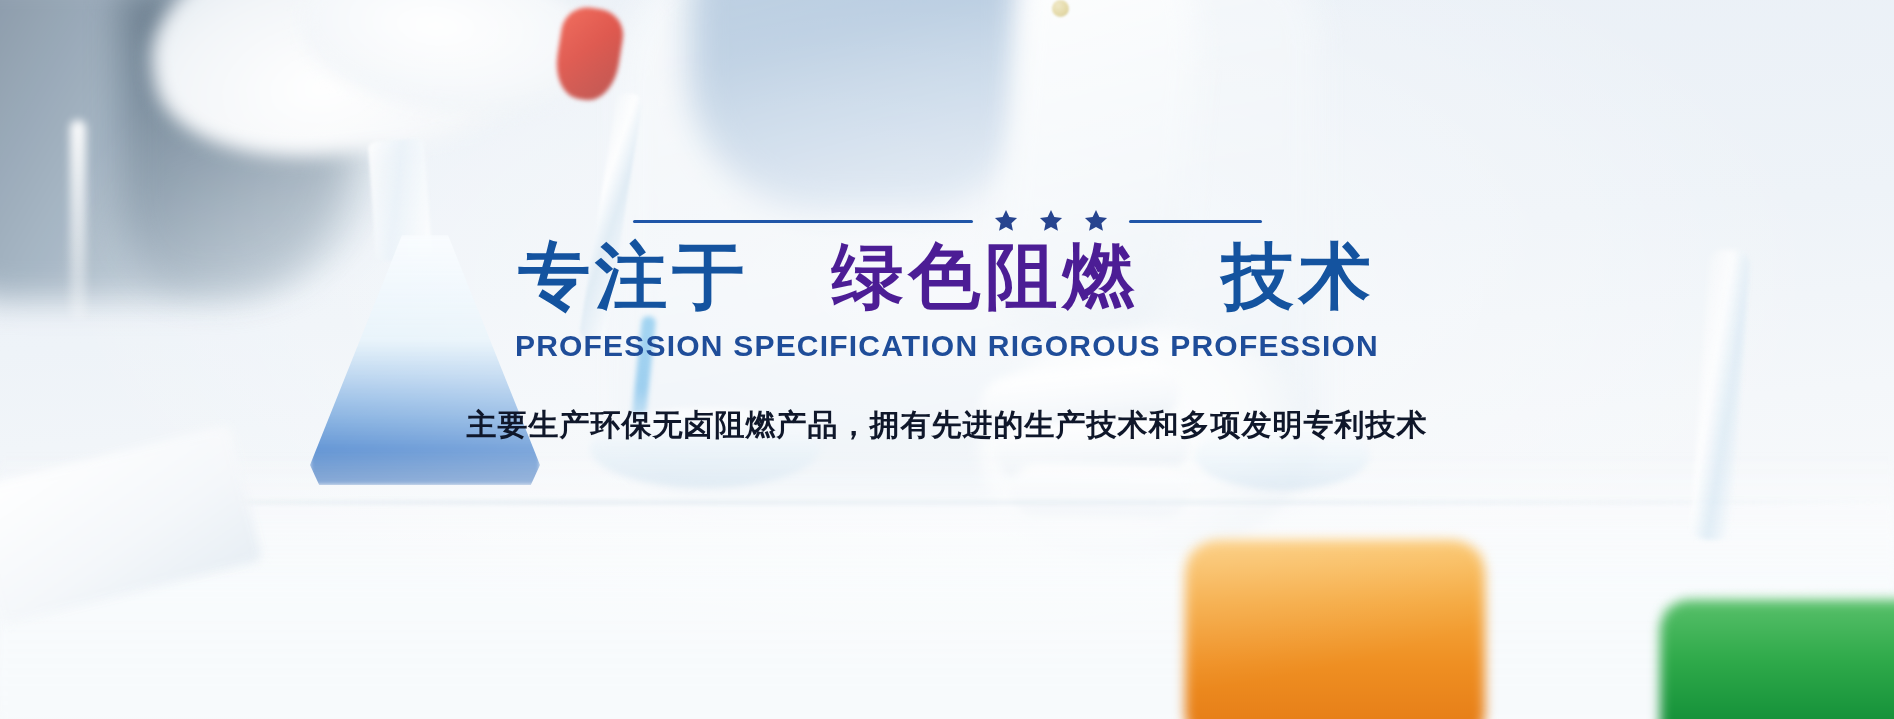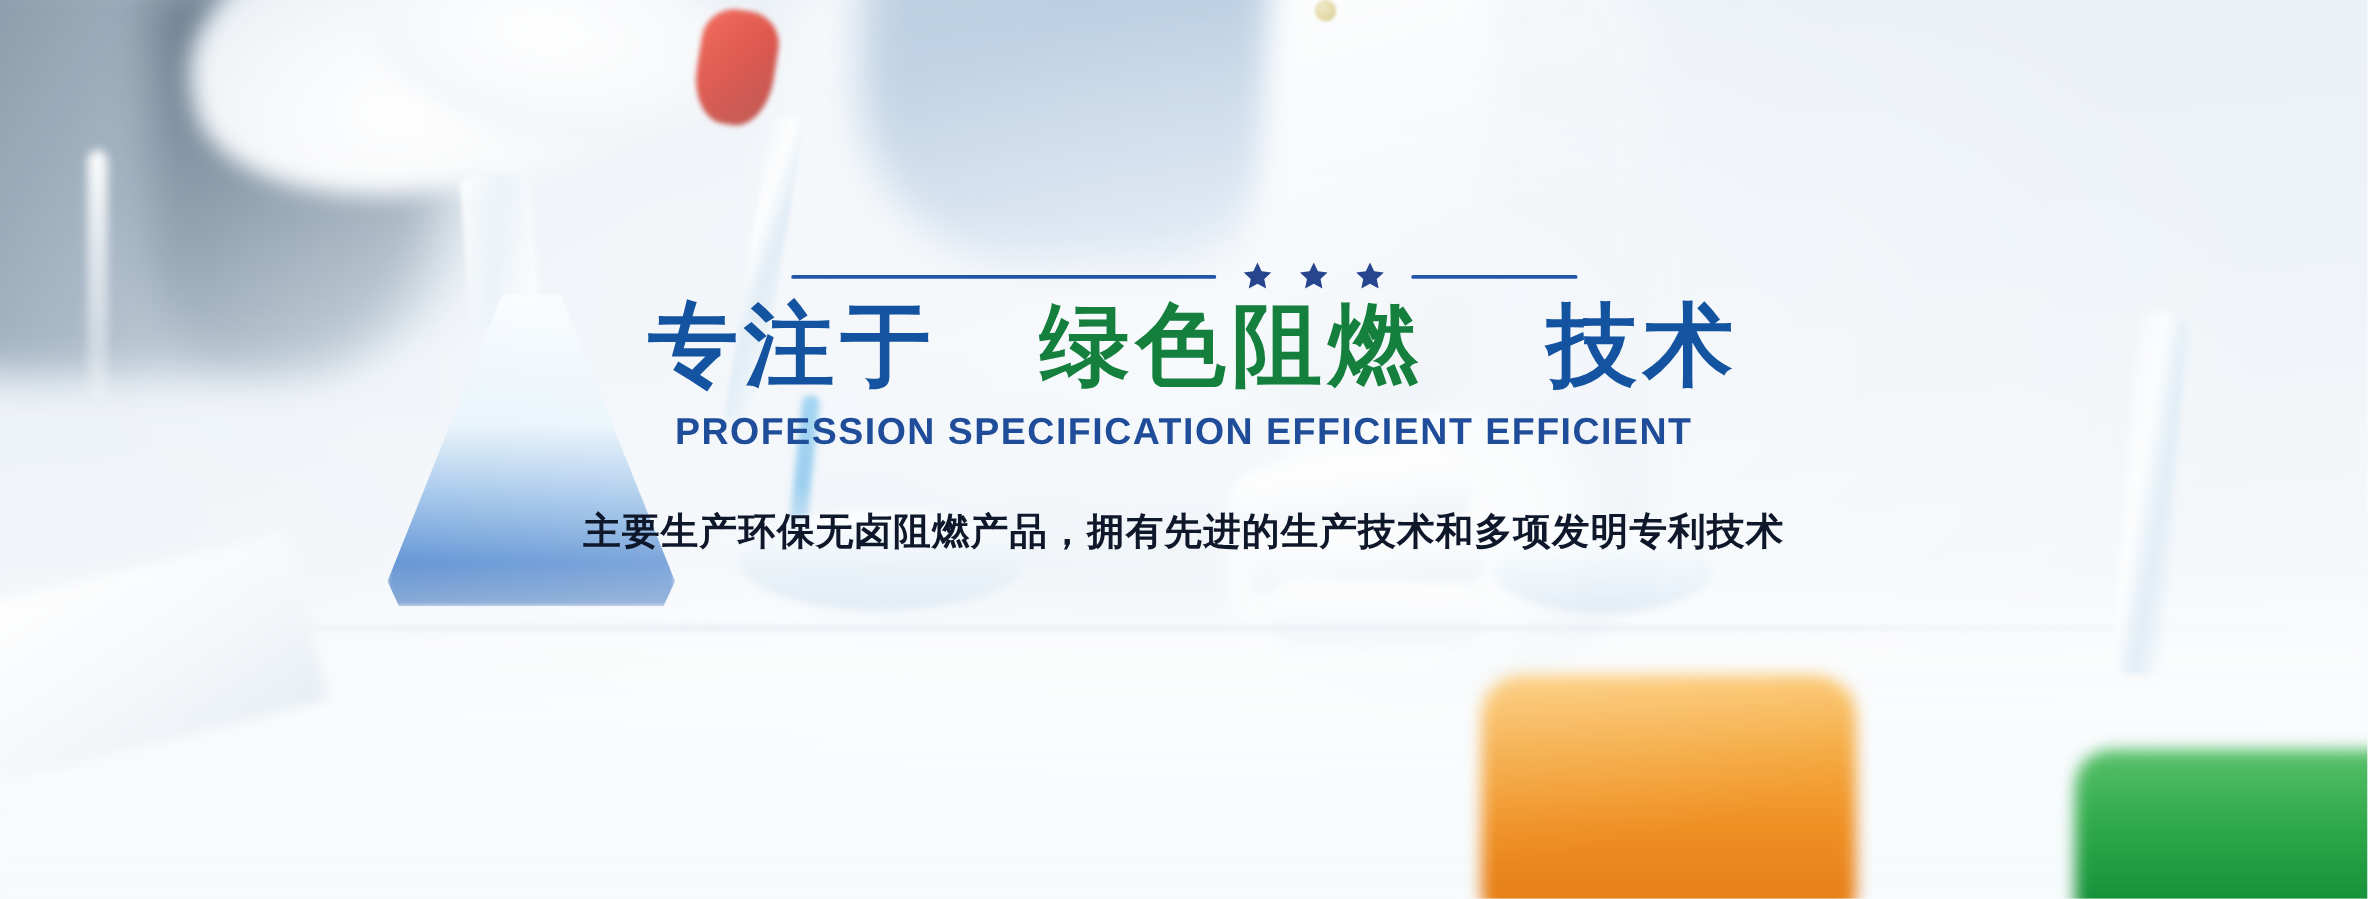--- a/index.html
+++ b/index.html
@@ -382,22 +382,22 @@
 
   .headline {
     margin-top: 6px;
     font-size: 72px;
     line-height: 1.02;
     font-weight: 700;
     letter-spacing: 5px;
     white-space: nowrap;
     font-family: "DejaVu Sans", "Liberation Sans", sans-serif;
   }
-  .headline .seg-blue  { color: #14539f; margin-left: 16px; }
-  .headline .seg-green { color: #15803d; }
+  .headline .seg-blue  { color: #14539f; }
+  .headline .seg-green { color: #4c1d95; }
   .headline .seg-gap   { display: inline-block; width: 22px; }
 
   .subtitle {
     margin-top: 16px;
     font-size: 30px;
     font-weight: 700;
     letter-spacing: 1.2px;
     color: #1f4d99;
     white-space: nowrap;
     font-family: "Liberation Sans", sans-serif;
@@ -473,18 +473,18 @@
     </div>
 
     <div class="headline">
       <span class="seg-blue">专注于</span>
       <span class="seg-gap"></span>
       <span class="seg-green">绿色阻燃</span>
       <span class="seg-gap"></span>
       <span class="seg-blue">技术</span>
     </div>
 
-    <div class="subtitle">PROFESSION SPECIFICATION EFFICIENT EFFICIENT</div>
+    <div class="subtitle">PROFESSION SPECIFICATION RIGOROUS PROFESSION</div>
 
     <div class="tagline">主要生产环保无卤阻燃产品，拥有先进的生产技术和多项发明专利技术</div>
 
   </div>
 </div>
 
 </body></html>

